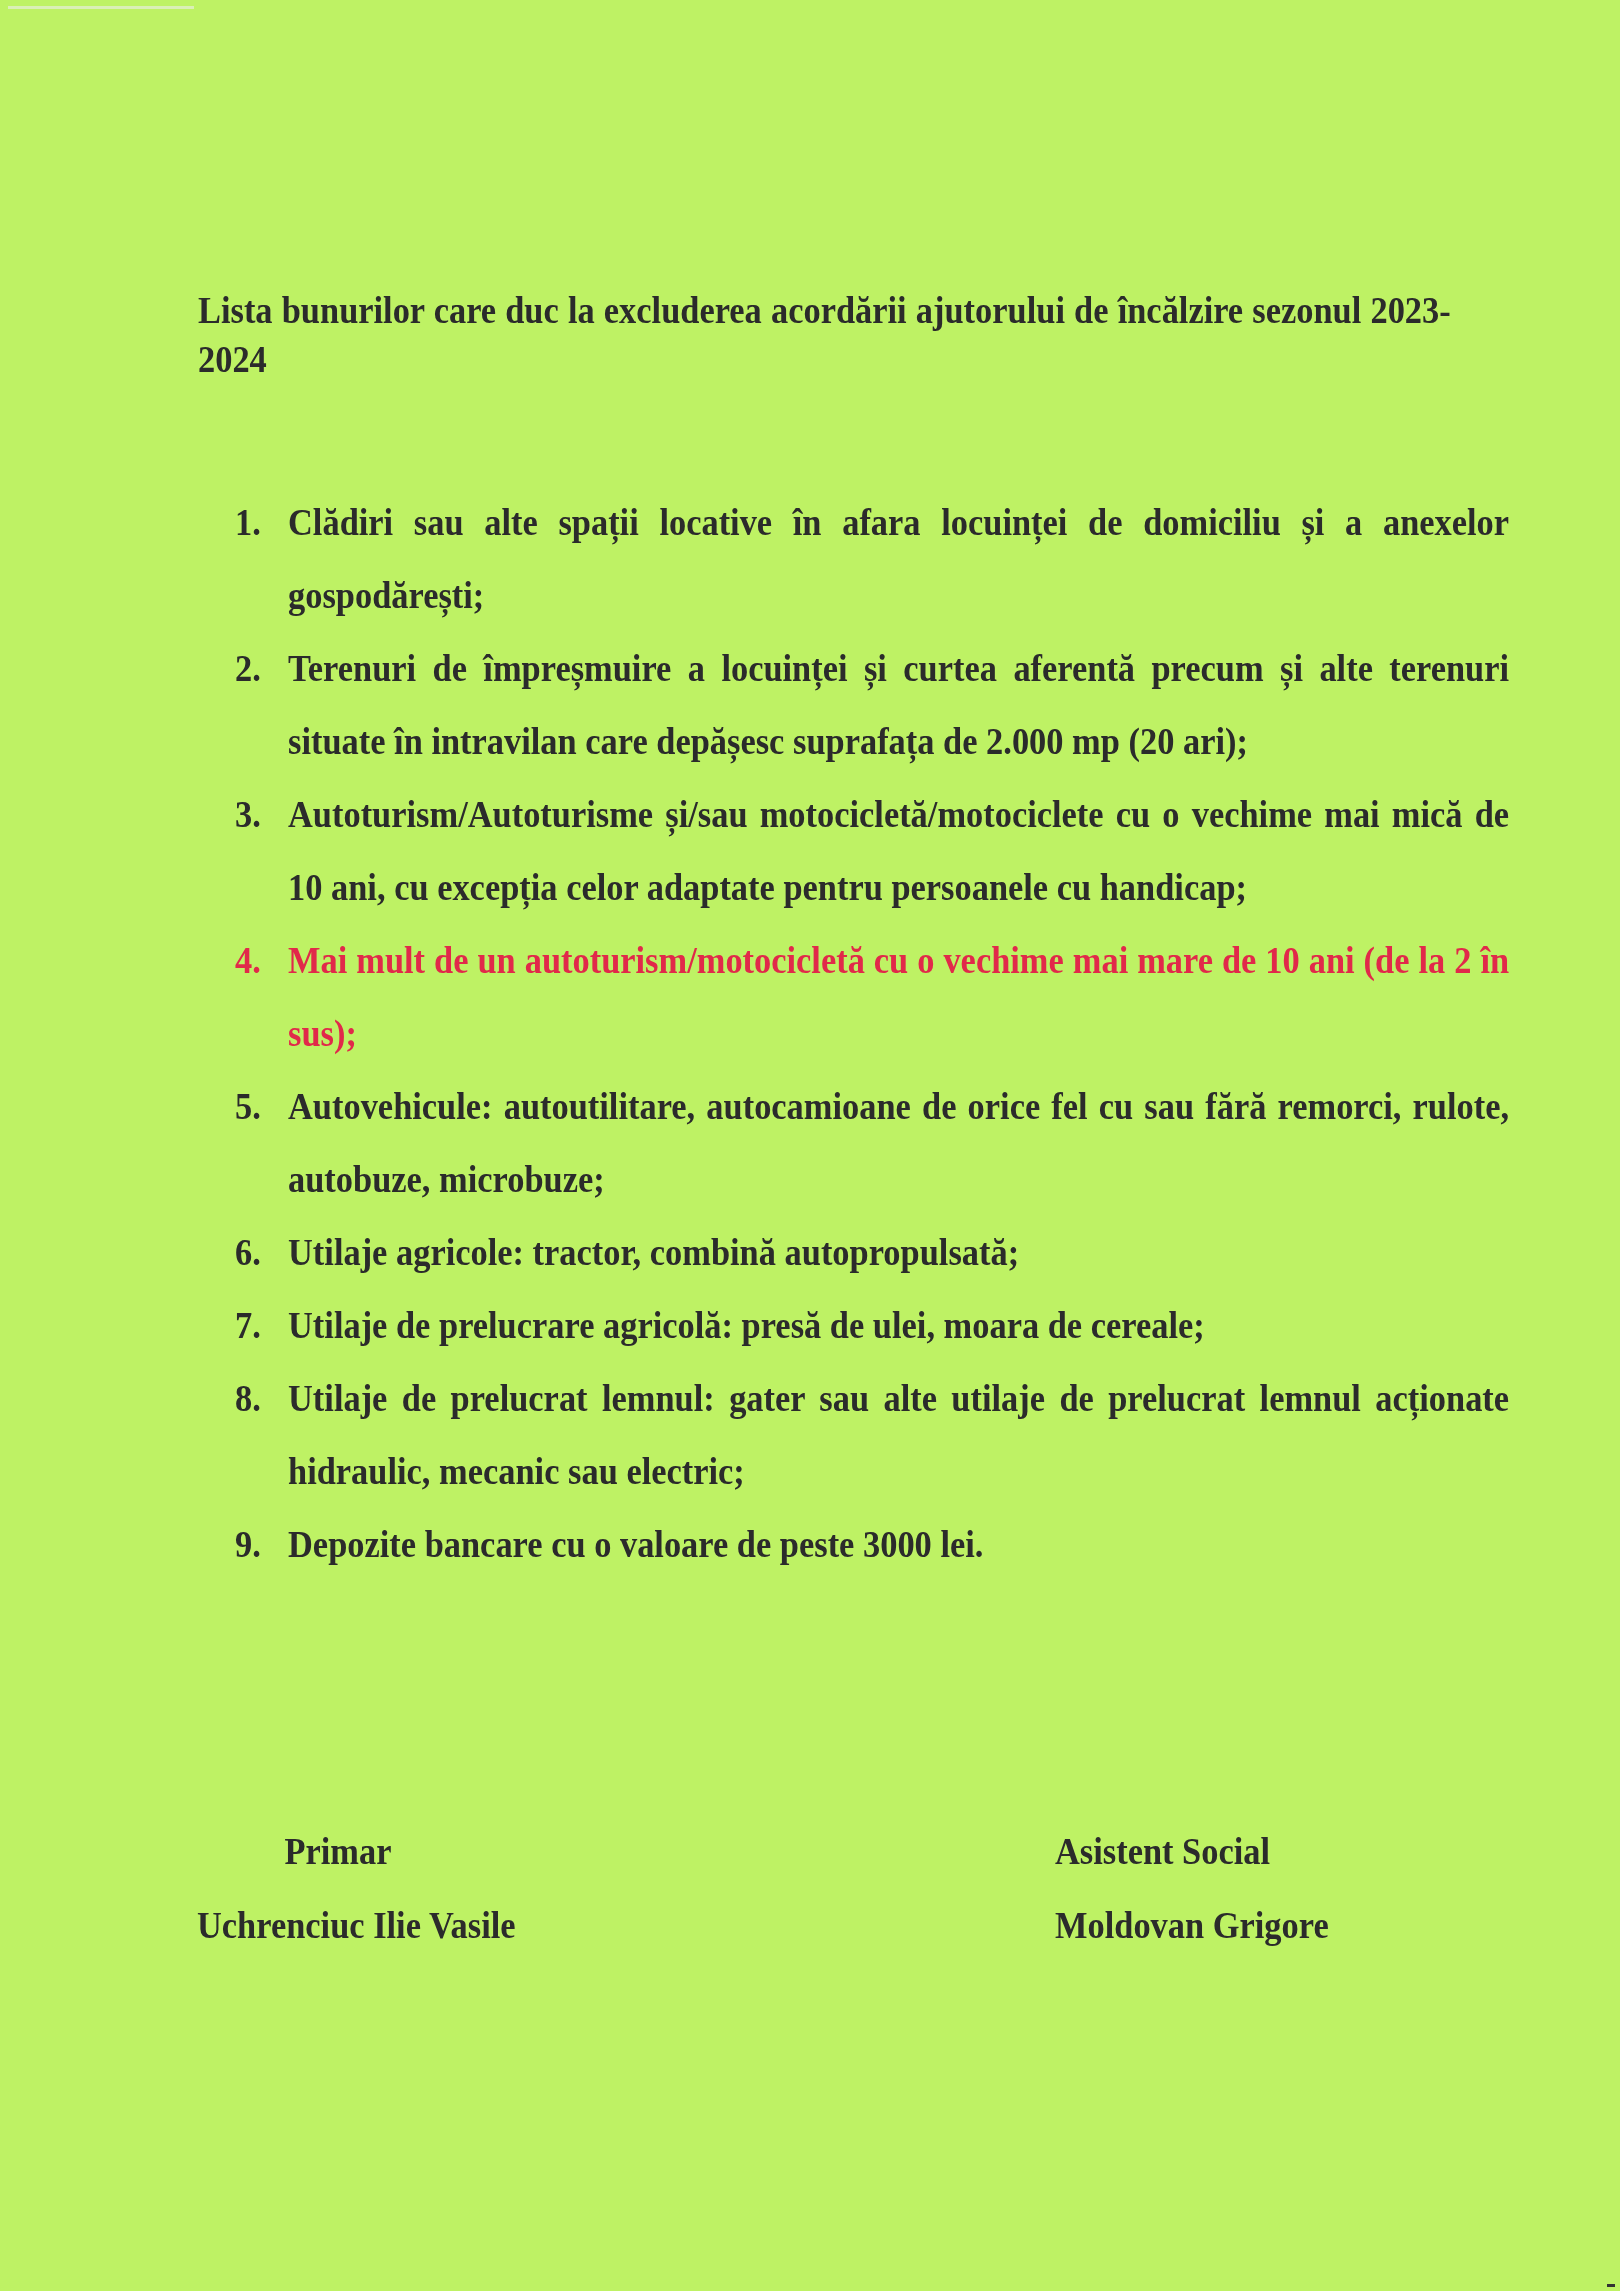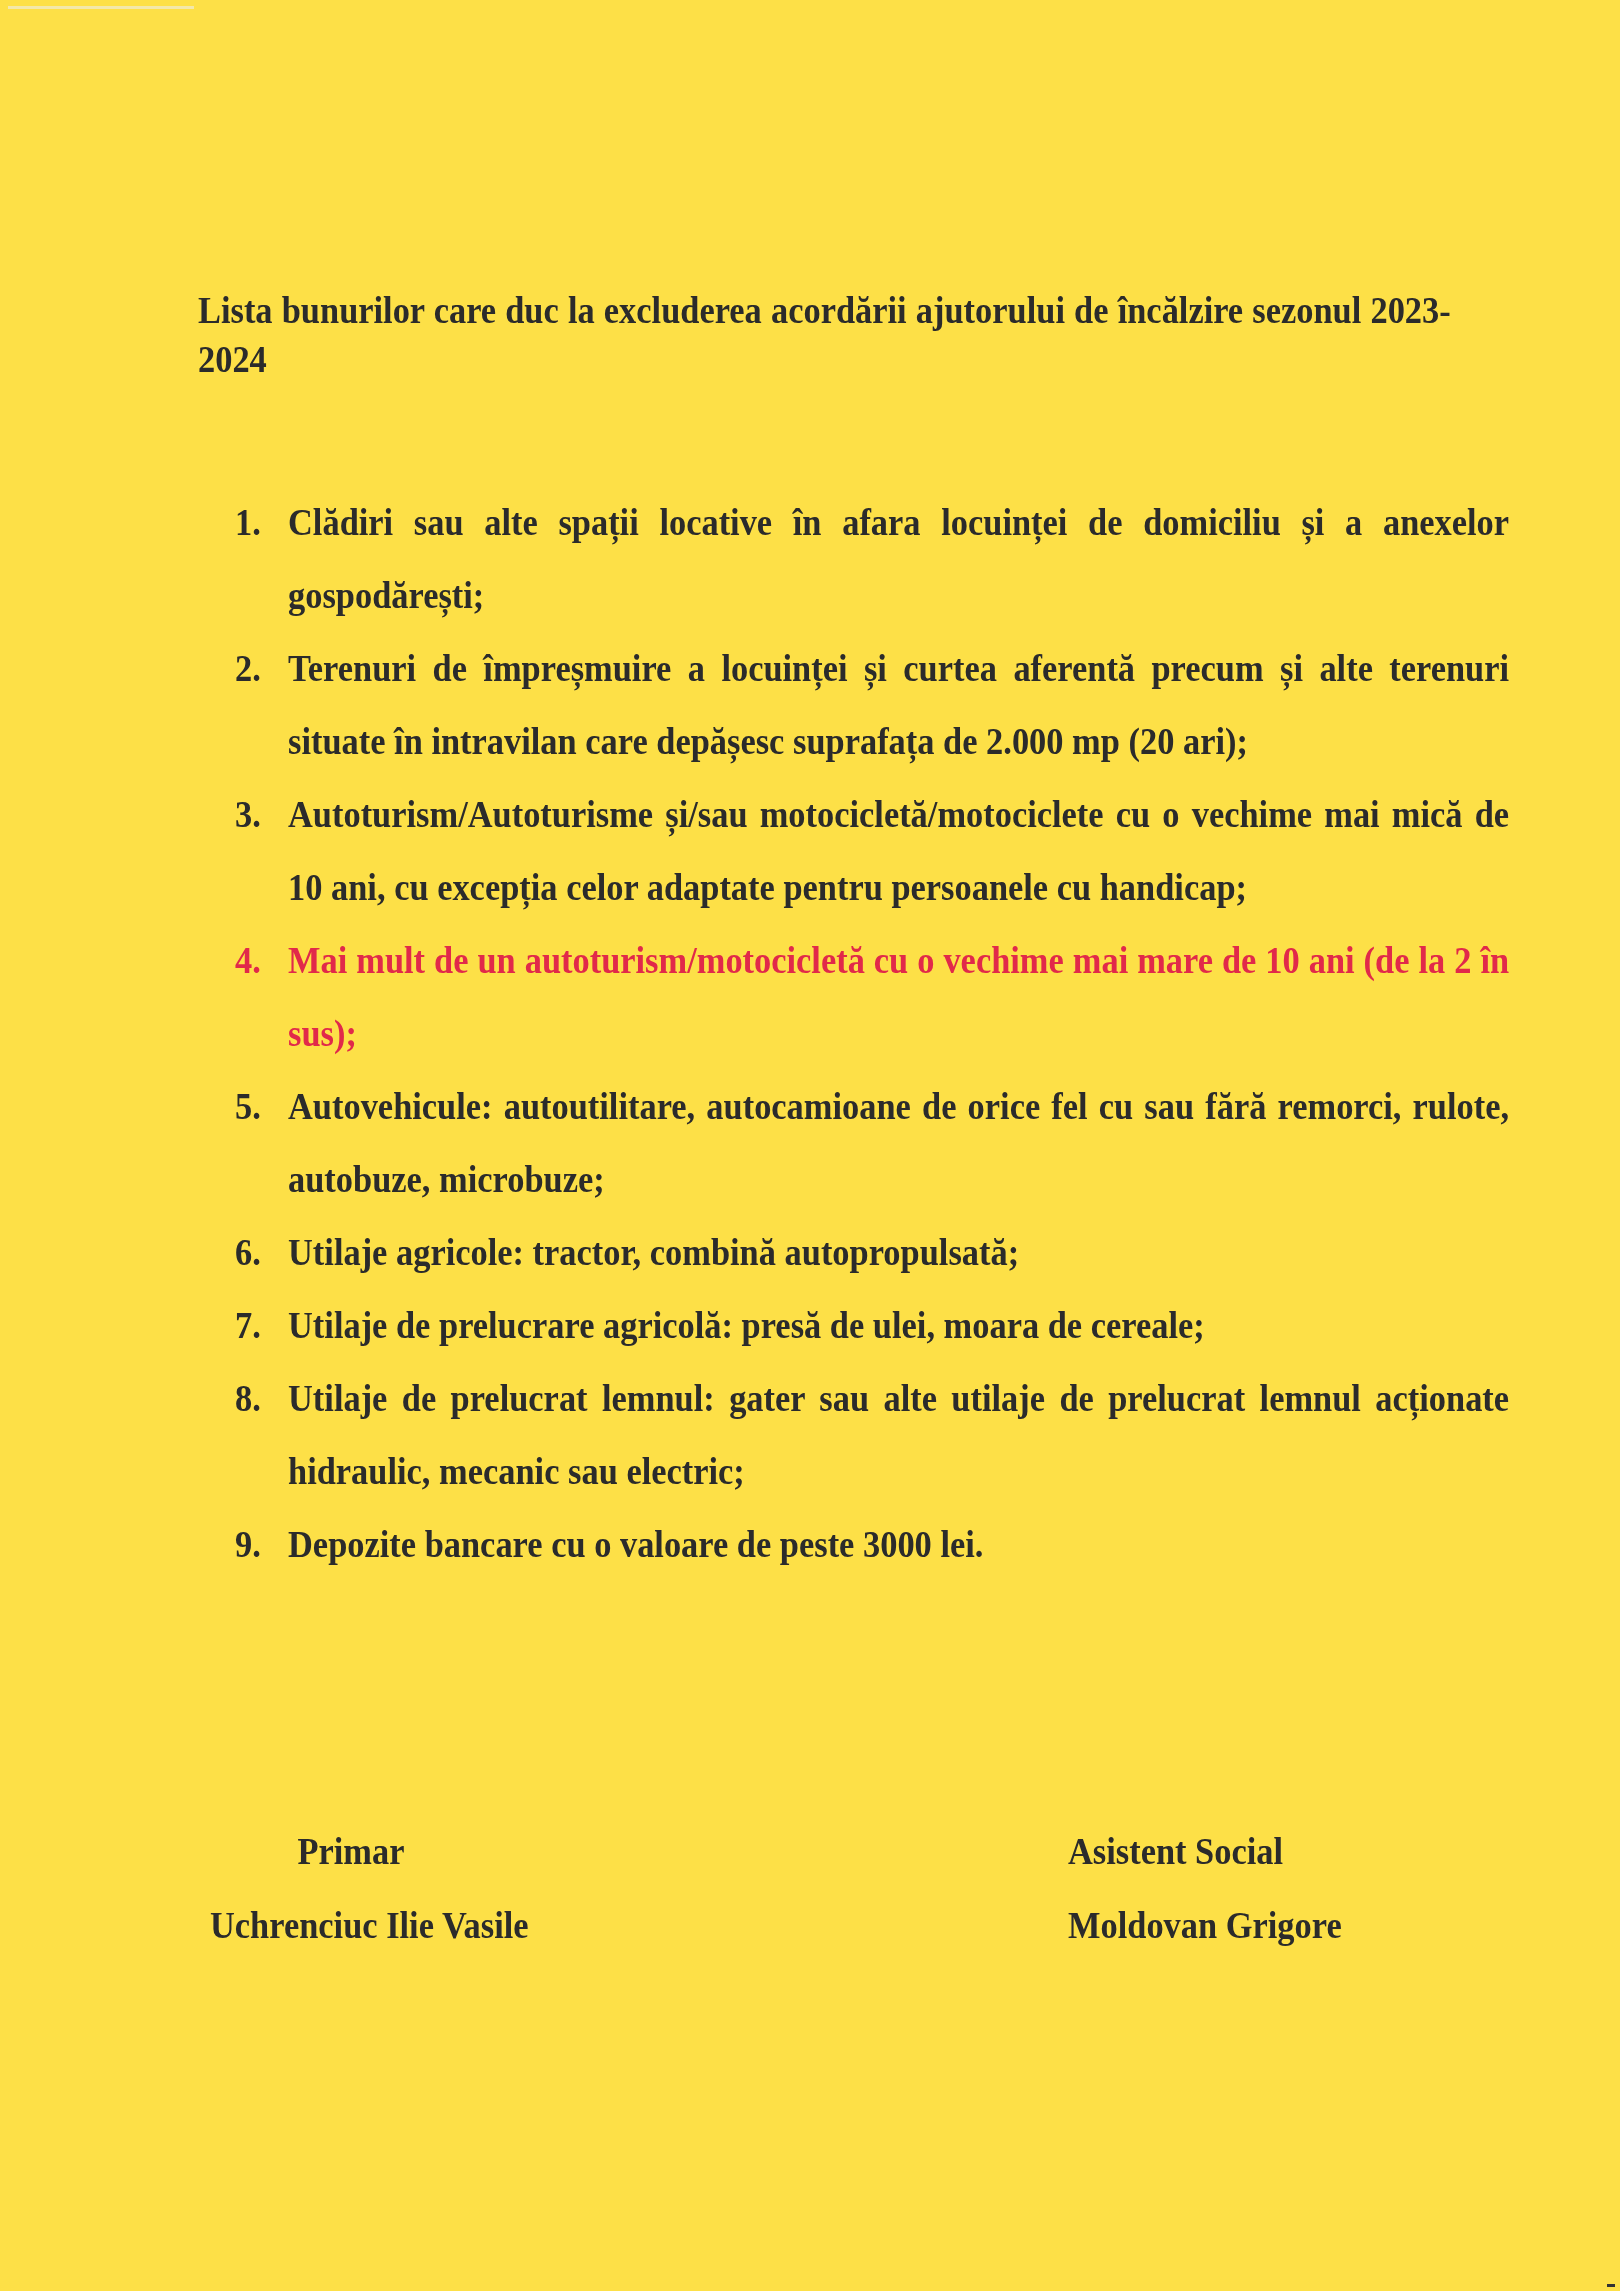--- a/index.html
+++ b/index.html
@@ -1,21 +1,21 @@
 <!DOCTYPE html>
 <html><head>
   <meta charset="utf-8">
   <style>
     html, body { margin: 0; padding: 0; background: #ffffff; }
     body {
       width: 1620px; height: 2292px; position: relative; overflow: hidden;
       font-family: "Liberation Serif", "DejaVu Serif", serif;
       color: #2b2b2b;
     }
-    .page { position: absolute; inset: 0; background: #fde047; }
+    .page { position: absolute; inset: 0; background: #bef264; }
     .scan-smudge {
       position: absolute; left: 7.8px; top: 5.9px; width: 186px; height: 2.9px;
       background: #ececec; opacity: 0.6;
     }
     .scan-dot { position: absolute; background: #333; }
     .title {
       position: absolute; left: 198px; top: 286px; width: 1253px;
       font-size: 37px; font-weight: bold; line-height: 49px;
       text-align: justify; text-align-last: left;
       transform: scaleX(0.93); transform-origin: left top;
@@ -30,21 +30,21 @@
       font-size: 37px; font-weight: bold; line-height: 73px;
       text-align: justify; text-align-last: left;
       transform: scaleX(0.93); transform-origin: left top;
       width: 1313px;
     }
     .item .num {
       position: absolute; left: 0; top: 0; width: 53px;
     }
     .item.highlight { color: #e1294a; }
     .signatures {
-      position: absolute; top: 1815px; left: 16px; width: 1512px; height: 137px;
+      position: absolute; top: 1815px; left: 3px; width: 1512px; height: 137px;
       font-size: 37px; font-weight: bold; line-height: 74px;
     }
     .sig {
       position: absolute; top: 0;
       transform: scaleX(0.93); transform-origin: left top;
     }
     .sig-left { left: 194px; }
     .sig-right { left: 1052px; }
     .sig .role { display: block; }
     .sig-left .role { padding-left: 94px; }

